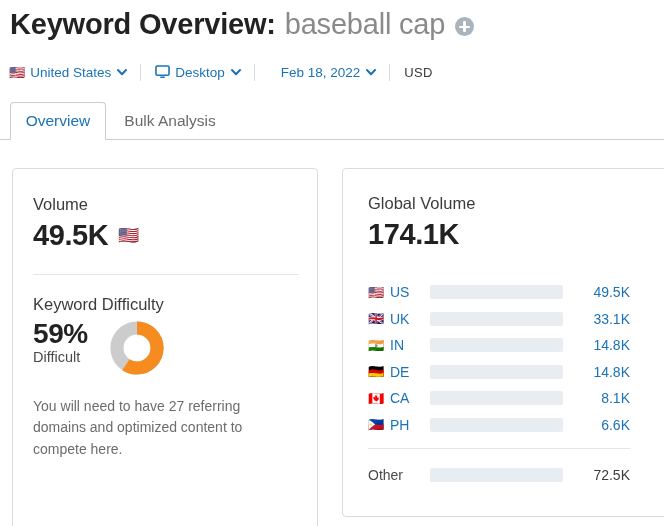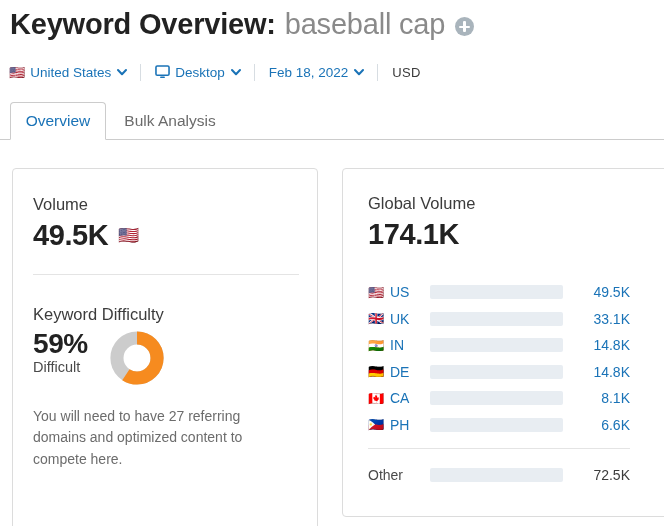--- a/index.html
+++ b/index.html
@@ -110,21 +110,21 @@
   .metric-flag { font-size: 17px; margin-left: 10px; line-height: 1; }
 
   .vol-block { position: absolute; left: 20px; top: 26px; }
 
   .hr {
     position: absolute; left: 20px; width: 266px; height: 1px;
     background: #e4e4e4;
   }
   .hr-left { top: 105px; }
 
-  .kd-block { position: absolute; left: 20px; top: 136px; width: 268px; }
+  .kd-block { position: absolute; left: 20px; top: 126px; width: 268px; }
   .kd-row { display: flex; align-items: flex-start; margin-top: 5px; }
   .kd-num {
     font-size: 28px; font-weight: 700; color: #222222; line-height: 1.05;
     letter-spacing: -0.4px;
   }
   .kd-diff { font-size: 14.5px; color: #4a4a4a; margin-top: 1px; }
   .kd-donut { margin-left: 22px; margin-top: 2px; }
   .kd-note {
     margin-top: 17px; font-size: 14px; color: #6c6c6c; line-height: 1.52;
     width: 248px;
@@ -197,21 +197,21 @@
       <span class="chev">
         <svg viewBox="0 0 10 10" width="10" height="10">
             <path d="M1 3 L5 7.2 L9 3" fill="none" stroke="#1a73b7" stroke-width="2" stroke-linecap="round" stroke-linejoin="round"></path>
           </svg>
       </span>
     </div>
 
     <div class="sep"></div>
 
     <div class="filter">
-      <span class="label" style="margin-left:0">Feb 18, 2022</span>
+      <span class="label" style="margin-left:12px">Feb 18, 2022</span>
       <span class="chev">
         <svg viewBox="0 0 10 10" width="10" height="10">
             <path d="M1 3 L5 7.2 L9 3" fill="none" stroke="#1a73b7" stroke-width="2" stroke-linecap="round" stroke-linejoin="round"></path>
           </svg>
       </span>
     </div>
 
     <div class="sep"></div>
 
     <span class="usd">USD</span>

